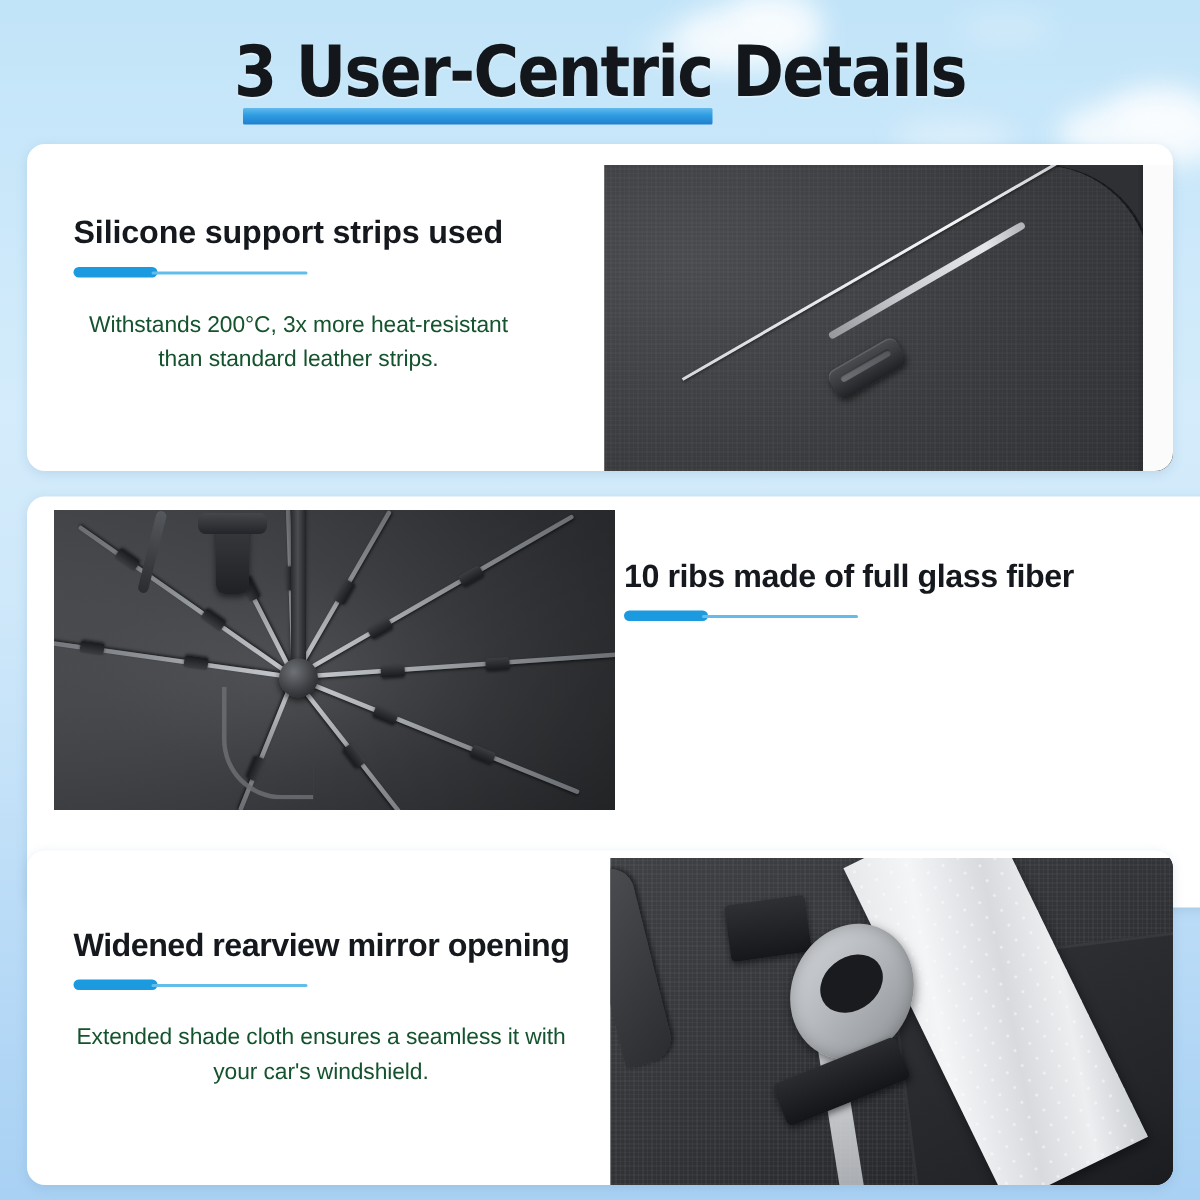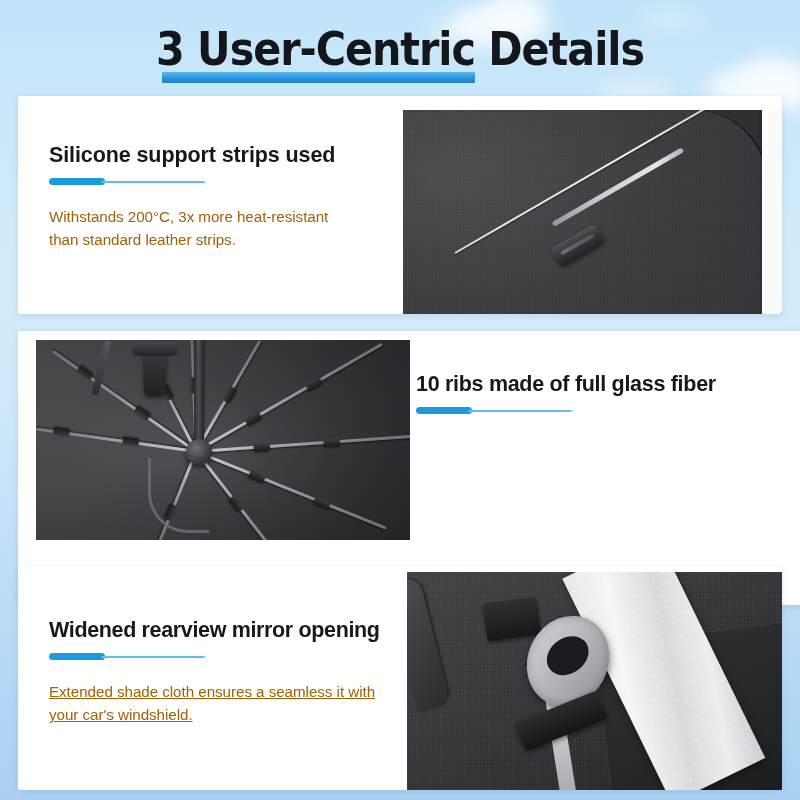--- a/index.html
+++ b/index.html
@@ -35,21 +35,21 @@
     font-family:"DejaVu Sans","Liberation Sans",sans-serif;
     font-size:47px;line-height:78px;font-weight:bold;color:#13171b;
     letter-spacing:-1.2px;transform:scaleX(.88);transform-origin:50% 50%;
     white-space:nowrap;
     text-shadow:0 1px 0 rgba(255,255,255,.35);
   }
 
   
   .card{
     position:absolute;left:18px;width:764px;background:#ffffff;
-    border-radius:2px;box-shadow:0 2px 7px rgba(80,120,160,.17);
+    border-radius:12px;box-shadow:0 2px 7px rgba(80,120,160,.17);
     overflow:hidden;
   }
   #card-1{top:96px;height:218px;}
   #card-2{top:331px;height:274px;padding-left:33px;}
   #card-3{top:567px;height:223px;}
 
   .card-text{position:absolute;top:0;height:100%;}
   .t-left{left:31px;width:360px;}
   .t-right{left:398px;width:366px;}
 
@@ -68,26 +68,26 @@
   .divider .seg-thick{
     position:absolute;left:0;top:2px;width:56px;height:7px;
     background:#1c9ae0;border-radius:3.5px;
   }
   .divider .seg-thin{
     position:absolute;left:52px;top:4.6px;width:104px;height:2.2px;
     background:#63bdec;border-radius:1px;
   }
 
   .card-body{
-    position:absolute;font-size:15.2px;line-height:23px;color:#a16207;
-    font-weight:500;letter-spacing:-.05px;
+    position:absolute;font-size:15.2px;line-height:23px;color:#14532d;
+    font-weight:500;letter-spacing:-.05px;text-align:center;
   }
   #card-1 .card-body{top:109px;width:300px;}
   #card-2 .card-body{top:103px;width:330px;}
-  #card-3 .card-body{top:113px;width:330px;text-decoration:underline;}
+  #card-3 .card-body{top:113px;width:330px;}
 
   
   .photo{position:absolute;overflow:hidden;background:#2f3033;}
   #photo-1{left:385px;top:14px;width:379px;height:204px;}
   #photo-2{left:18px;top:9px;width:374px;height:200px;}
   #photo-3{left:389px;top:5px;width:375px;height:218px;}
 
   
   .p1-panel{
     position:absolute;left:-14px;top:0px;width:380px;height:210px;

